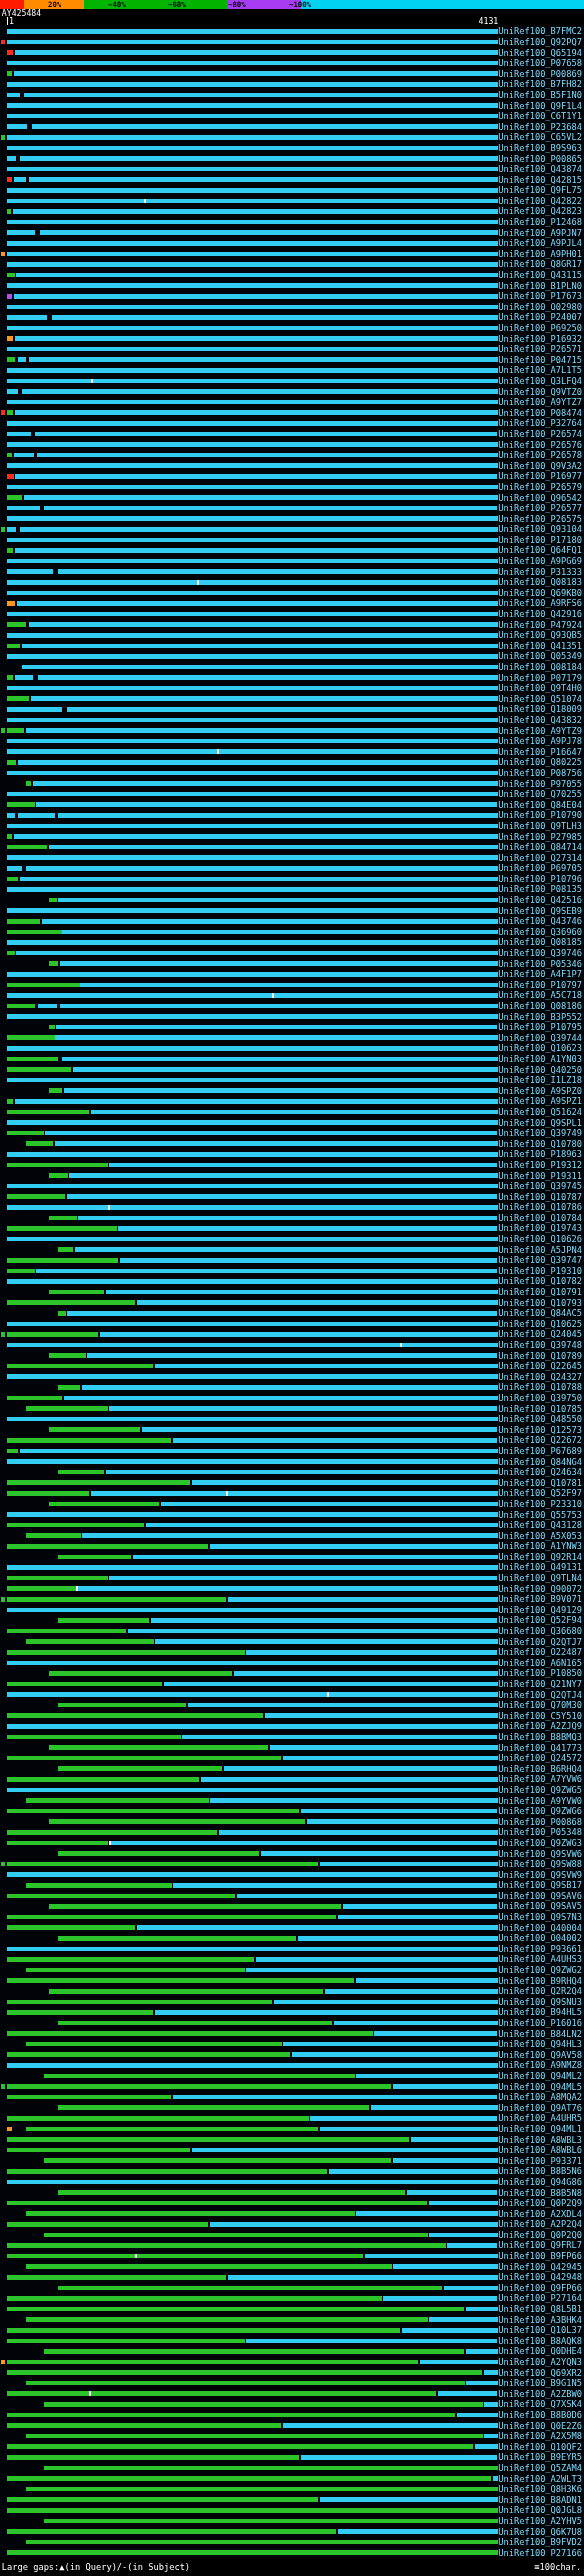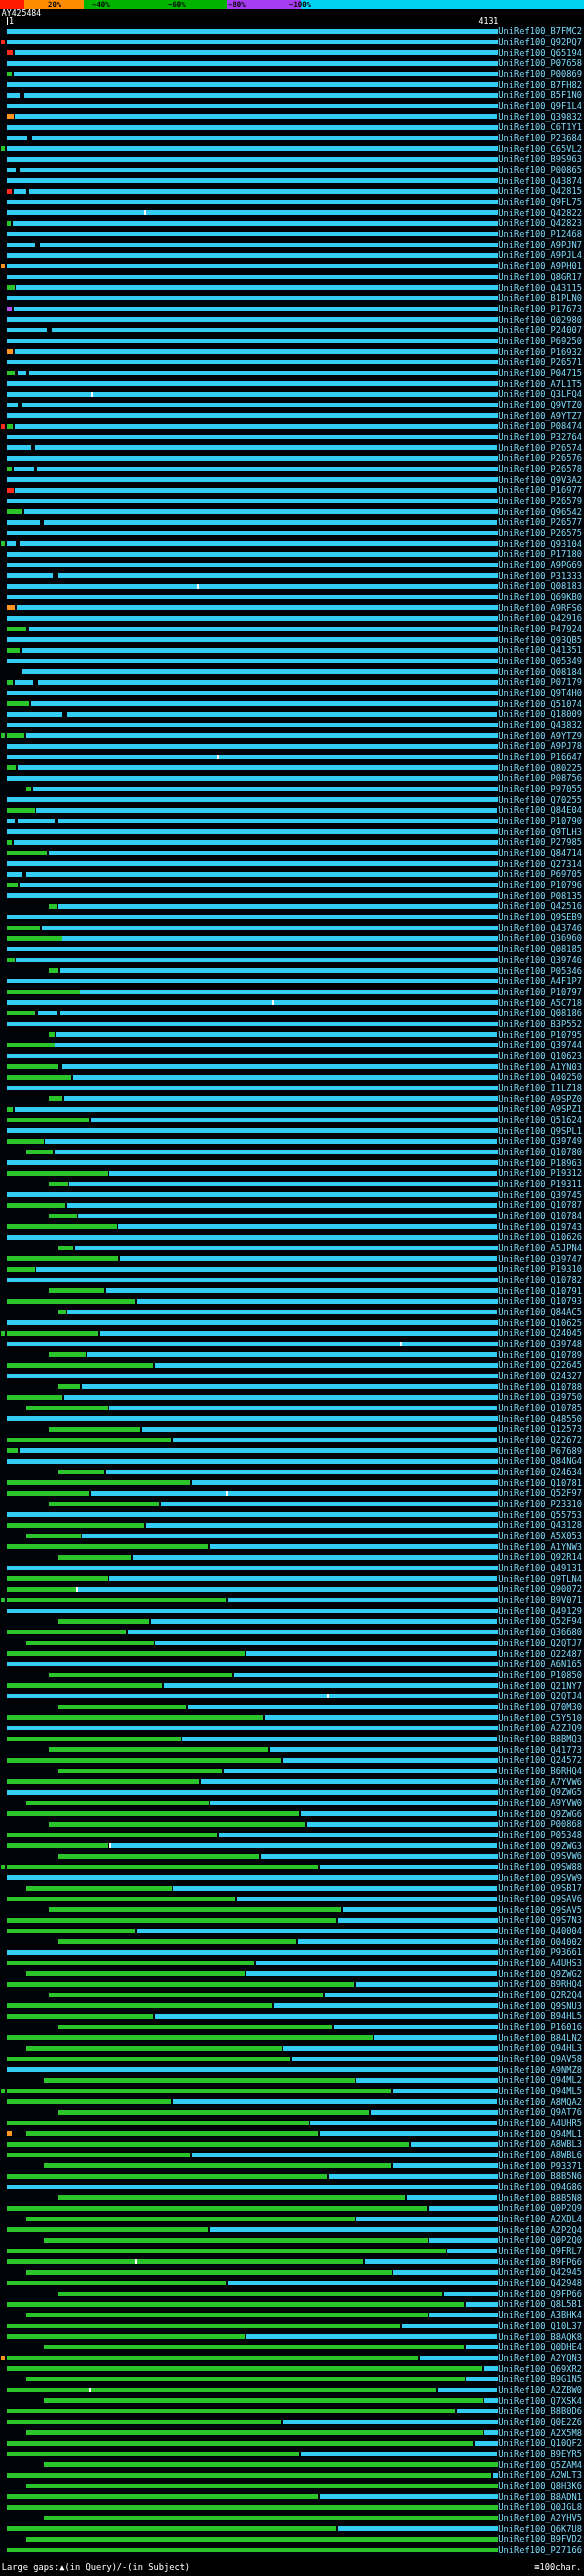--- a/index.html
+++ b/index.html
@@ -37,21 +37,21 @@
 <div class="key">
   <div style="display:flex;width:585px" id="keysegs">
       <div class="kseg" style="width: 24px; background: rgb(255, 26, 0);"></div>
       <div class="kseg" style="width: 60px; background: rgb(255, 140, 0);"></div>
       <div class="kseg" style="width: 143px; background: rgb(0, 180, 0);"></div>
       <div class="kseg" style="width: 74px; background: rgb(166, 61, 242);"></div>
       <div class="kseg" style="width: 283px; background: rgb(0, 210, 242);"></div>
     </div>
   <div id="keylabels">
       <span class="klabel" style="left: 48px;">20%</span>
-      <span class="klabel" style="left: 92px;">~40%</span>
+      <span class="klabel" style="left: 108px;">~40%</span>
       <span class="klabel" style="left: 168px;">~60%</span>
       <span class="klabel" style="left: 228px;">~80%</span>
       <span class="klabel" style="left: 289px;">~100%</span>
     </div>
 </div>
 
 <div class="qhead">
   <span>AY425484</span>
 </div>
 
@@ -109,27 +109,20 @@
       <div class="lbl">UniRef100_B5F1N0</div>
     </div>
     <div class="row">
       <div class="bars">
         <span class="seg" style="left: 0px; width: 491px; background: rgb(51, 204, 242);"></span>
       </div>
       <div class="lbl">UniRef100_Q9F1L4</div>
     </div>
     <div class="row">
       <div class="bars">
-        <span class="seg" style="left: 0px; width: 6.4px; background: rgb(255, 148, 32);"></span>
-        <span class="seg" style="left: 8.2px; width: 482px; background: rgb(51, 204, 242);"></span>
-      </div>
-      <div class="lbl">UniRef100_Q39832</div>
-    </div>
-    <div class="row">
-      <div class="bars">
         <span class="seg" style="left: 0px; width: 491px; background: rgb(51, 204, 242);"></span>
       </div>
       <div class="lbl">UniRef100_C6T1Y1</div>
     </div>
     <div class="row">
       <div class="bars">
         <span class="seg" style="left: 0px; width: 20px; background: rgb(51, 204, 242);"></span>
         <span class="seg" style="left: 25px; width: 466px; background: rgb(51, 204, 242);"></span>
       </div>
       <div class="lbl">UniRef100_P23684</div>
@@ -389,20 +382,27 @@
       <div class="lbl">UniRef100_Q93104</div>
     </div>
     <div class="row">
       <div class="bars">
         <span class="seg" style="left: 0px; width: 491px; background: rgb(51, 204, 242);"></span>
       </div>
       <div class="lbl">UniRef100_P17180</div>
     </div>
     <div class="row">
       <div class="bars">
+        <span class="seg" style="left: 0px; width: 5.5px; background: rgb(43, 196, 43);"></span>
+        <span class="seg" style="left: 7.3px; width: 483px; background: rgb(51, 204, 242);"></span>
+      </div>
+      <div class="lbl">UniRef100_Q64FQ1</div>
+    </div>
+    <div class="row">
+      <div class="bars">
         <span class="seg" style="left: 0px; width: 491px; background: rgb(51, 204, 242);"></span>
       </div>
       <div class="lbl">UniRef100_A9PG69</div>
     </div>
     <div class="row">
       <div class="bars">
         <span class="seg" style="left: 0px; width: 46px; background: rgb(51, 204, 242);"></span>
         <span class="seg" style="left: 51px; width: 440px; background: rgb(51, 204, 242);"></span>
       </div>
       <div class="lbl">UniRef100_P31333</div>
@@ -797,20 +797,27 @@
     </div>
     <div class="row">
       <div class="bars">
         <span class="seg" style="left: 0px; width: 58px; background: rgb(43, 196, 43);"></span>
         <span class="seg" style="left: 60px; width: 430px; background: rgb(51, 204, 242);"></span>
       </div>
       <div class="lbl">UniRef100_Q10787</div>
     </div>
     <div class="row">
       <div class="bars">
+        <span class="seg" style="left: 0px; width: 491px; background: rgb(51, 204, 242);"></span>
+        <span class="seg" style="left: 101px; width: 1.8px; background: rgb(255, 255, 255);"></span>
+      </div>
+      <div class="lbl">UniRef100_Q10786</div>
+    </div>
+    <div class="row">
+      <div class="bars">
         <span class="seg" style="left: 42px; width: 27.4px; background: rgb(43, 196, 43);"></span>
         <span class="seg" style="left: 71px; width: 419px; background: rgb(51, 204, 242);"></span>
       </div>
       <div class="lbl">UniRef100_Q10784</div>
     </div>
     <div class="row">
       <div class="bars">
         <span class="seg" style="left: 0px; width: 110px; background: rgb(43, 196, 43);"></span>
         <span class="seg" style="left: 111px; width: 379px; background: rgb(51, 204, 242);"></span>
       </div>
@@ -1501,20 +1508,27 @@
         <span class="seg" style="left: 221px; width: 270px; background: rgb(51, 204, 242);"></span>
       </div>
       <div class="lbl">UniRef100_Q42948</div>
     </div>
     <div class="row">
       <div class="bars">
         <span class="seg" style="left: 51px; width: 384px; background: rgb(43, 196, 43);"></span>
         <span class="seg" style="left: 437px; width: 54px; background: rgb(51, 204, 242);"></span>
       </div>
       <div class="lbl">UniRef100_Q9FP66</div>
+    </div>
+    <div class="row">
+      <div class="bars">
+        <span class="seg" style="left: 0px; width: 375px; background: rgb(43, 196, 43);"></span>
+        <span class="seg" style="left: 376px; width: 114px; background: rgb(51, 204, 242);"></span>
+      </div>
+      <div class="lbl">UniRef100_P27164</div>
     </div>
     <div class="row">
       <div class="bars">
         <span class="seg" style="left: 0px; width: 457px; background: rgb(43, 196, 43);"></span>
         <span class="seg" style="left: 459px; width: 32px; background: rgb(51, 204, 242);"></span>
       </div>
       <div class="lbl">UniRef100_Q8L5B1</div>
     </div>
     <div class="row">
       <div class="bars">

